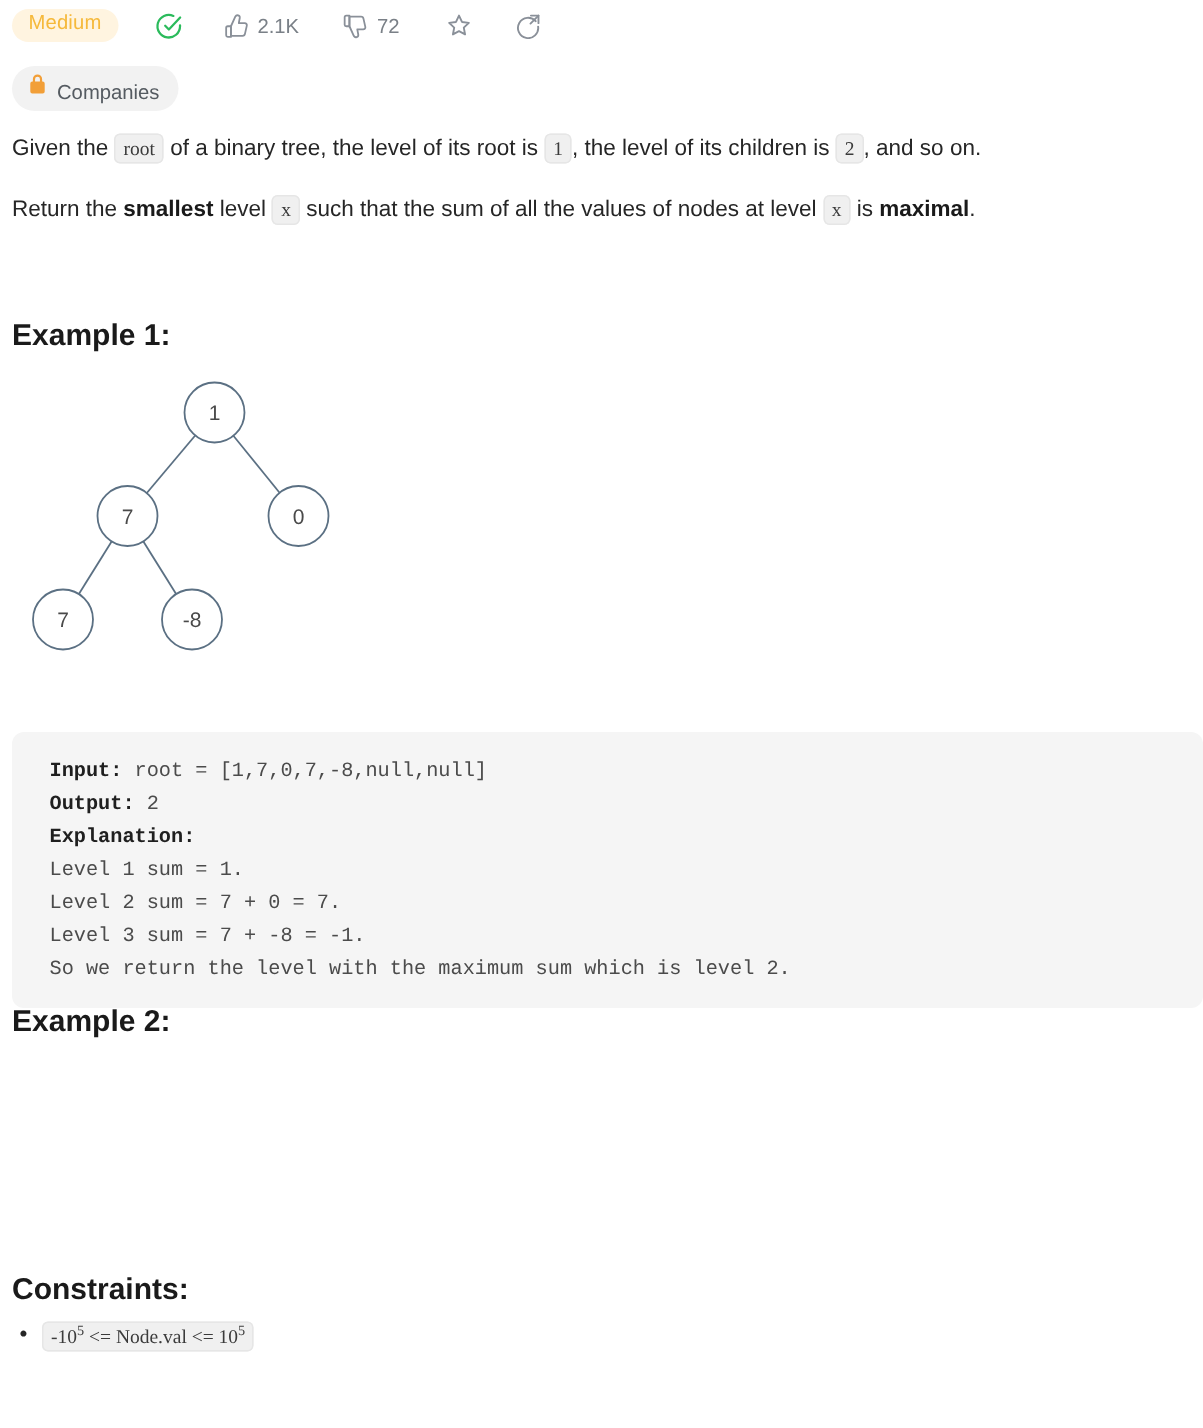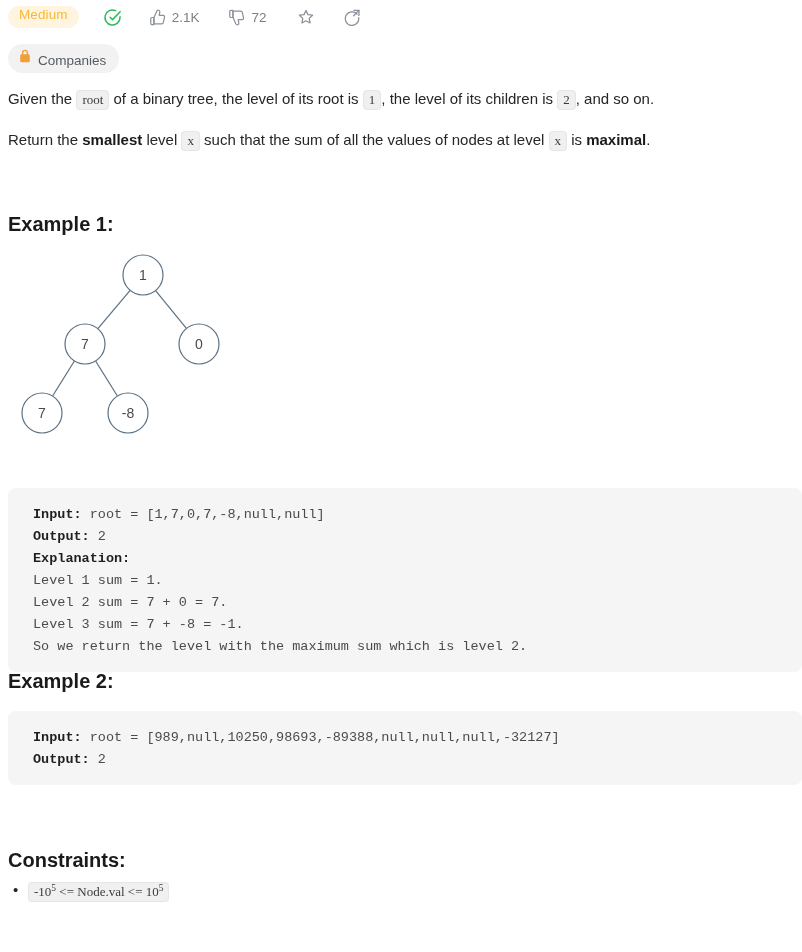--- a/index.html
+++ b/index.html
@@ -271,22 +271,20 @@
   <div class="code-block cb1"><b>Input:</b><span> root = [1,7,0,7,-8,null,null]</span>
 <b>Output:</b><span> 2</span>
 <b>Explanation:</b>
 <span>Level 1 sum = 1.</span>
 <span>Level 2 sum = 7 + 0 = 7.</span>
 <span>Level 3 sum = 7 + -8 = -1.</span>
 <span>So we return the level with the maximum sum which is level 2.</span></div>
 
   <div class="section-title ex2-title">Example 2:</div>
 
-  <div class="code-block cb2"><b>Input:</b><span> root = [989,null,10250,98693,-89388,null,null,null,-32127]</span>
-<b>Output:</b><span> 2</span></div>
 
   <div class="section-title constraints-title">Constraints:</div>
 
   <ul class="constraint-list">
     <li><code class="inline"><span>-10</span><sup>5</sup><span> &lt;= Node.val &lt;= 10</span><sup>5</sup></code></li>
   </ul>
 
 </div>
 
 </body></html>

